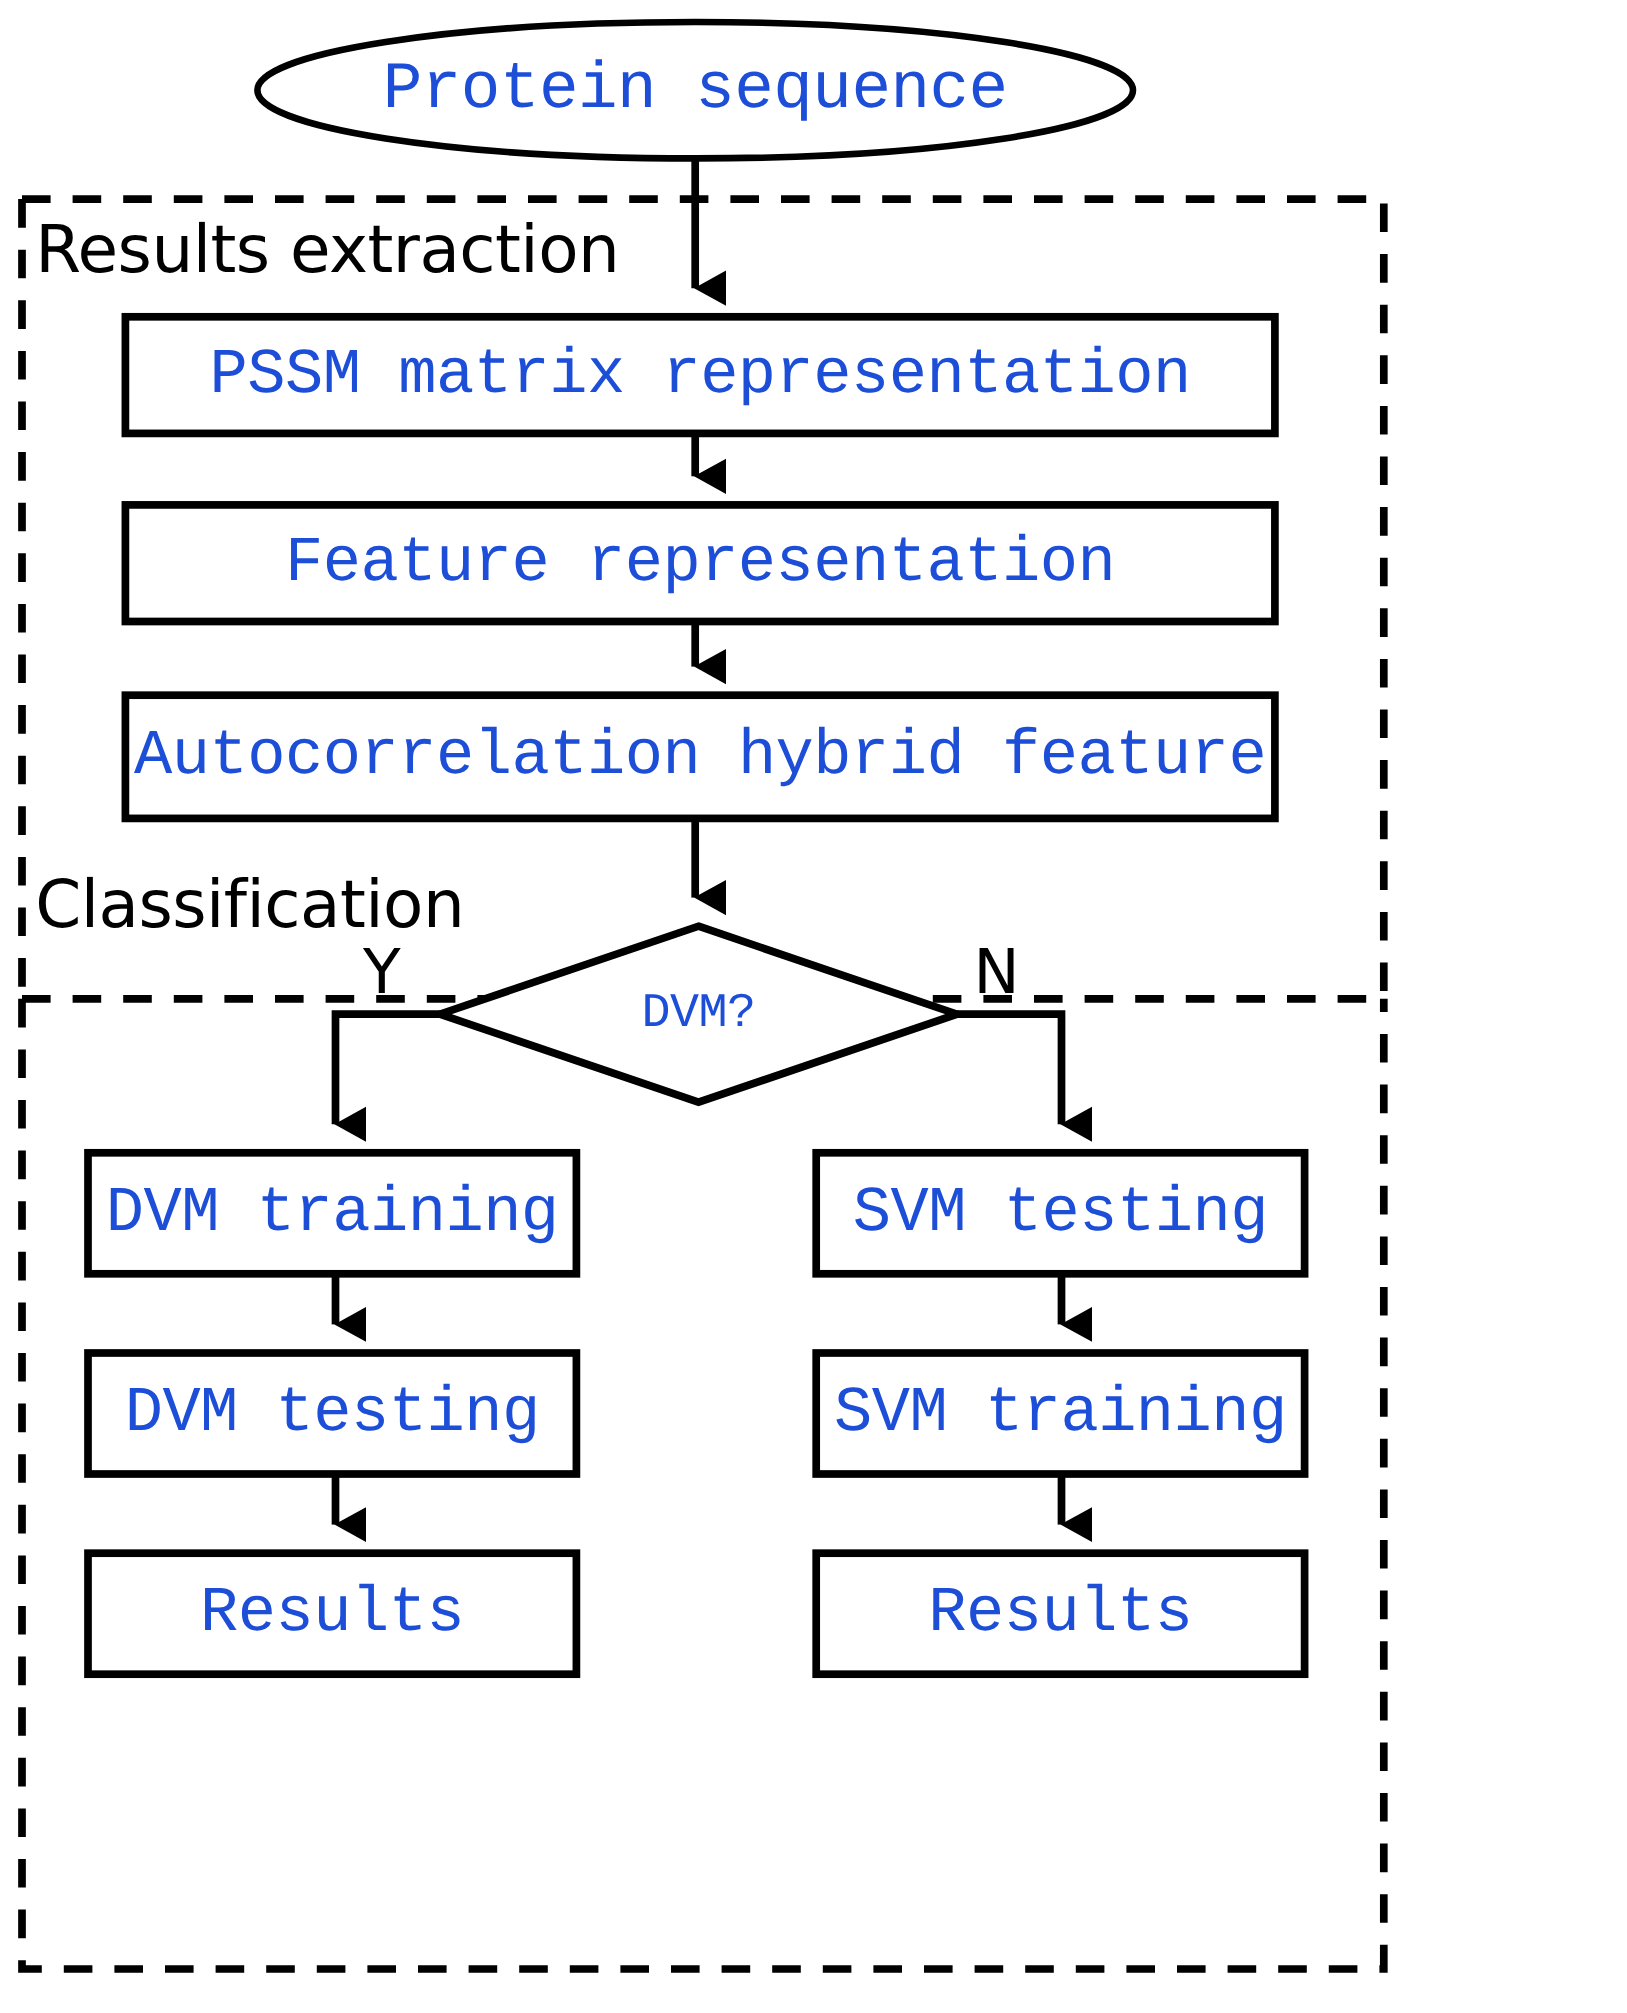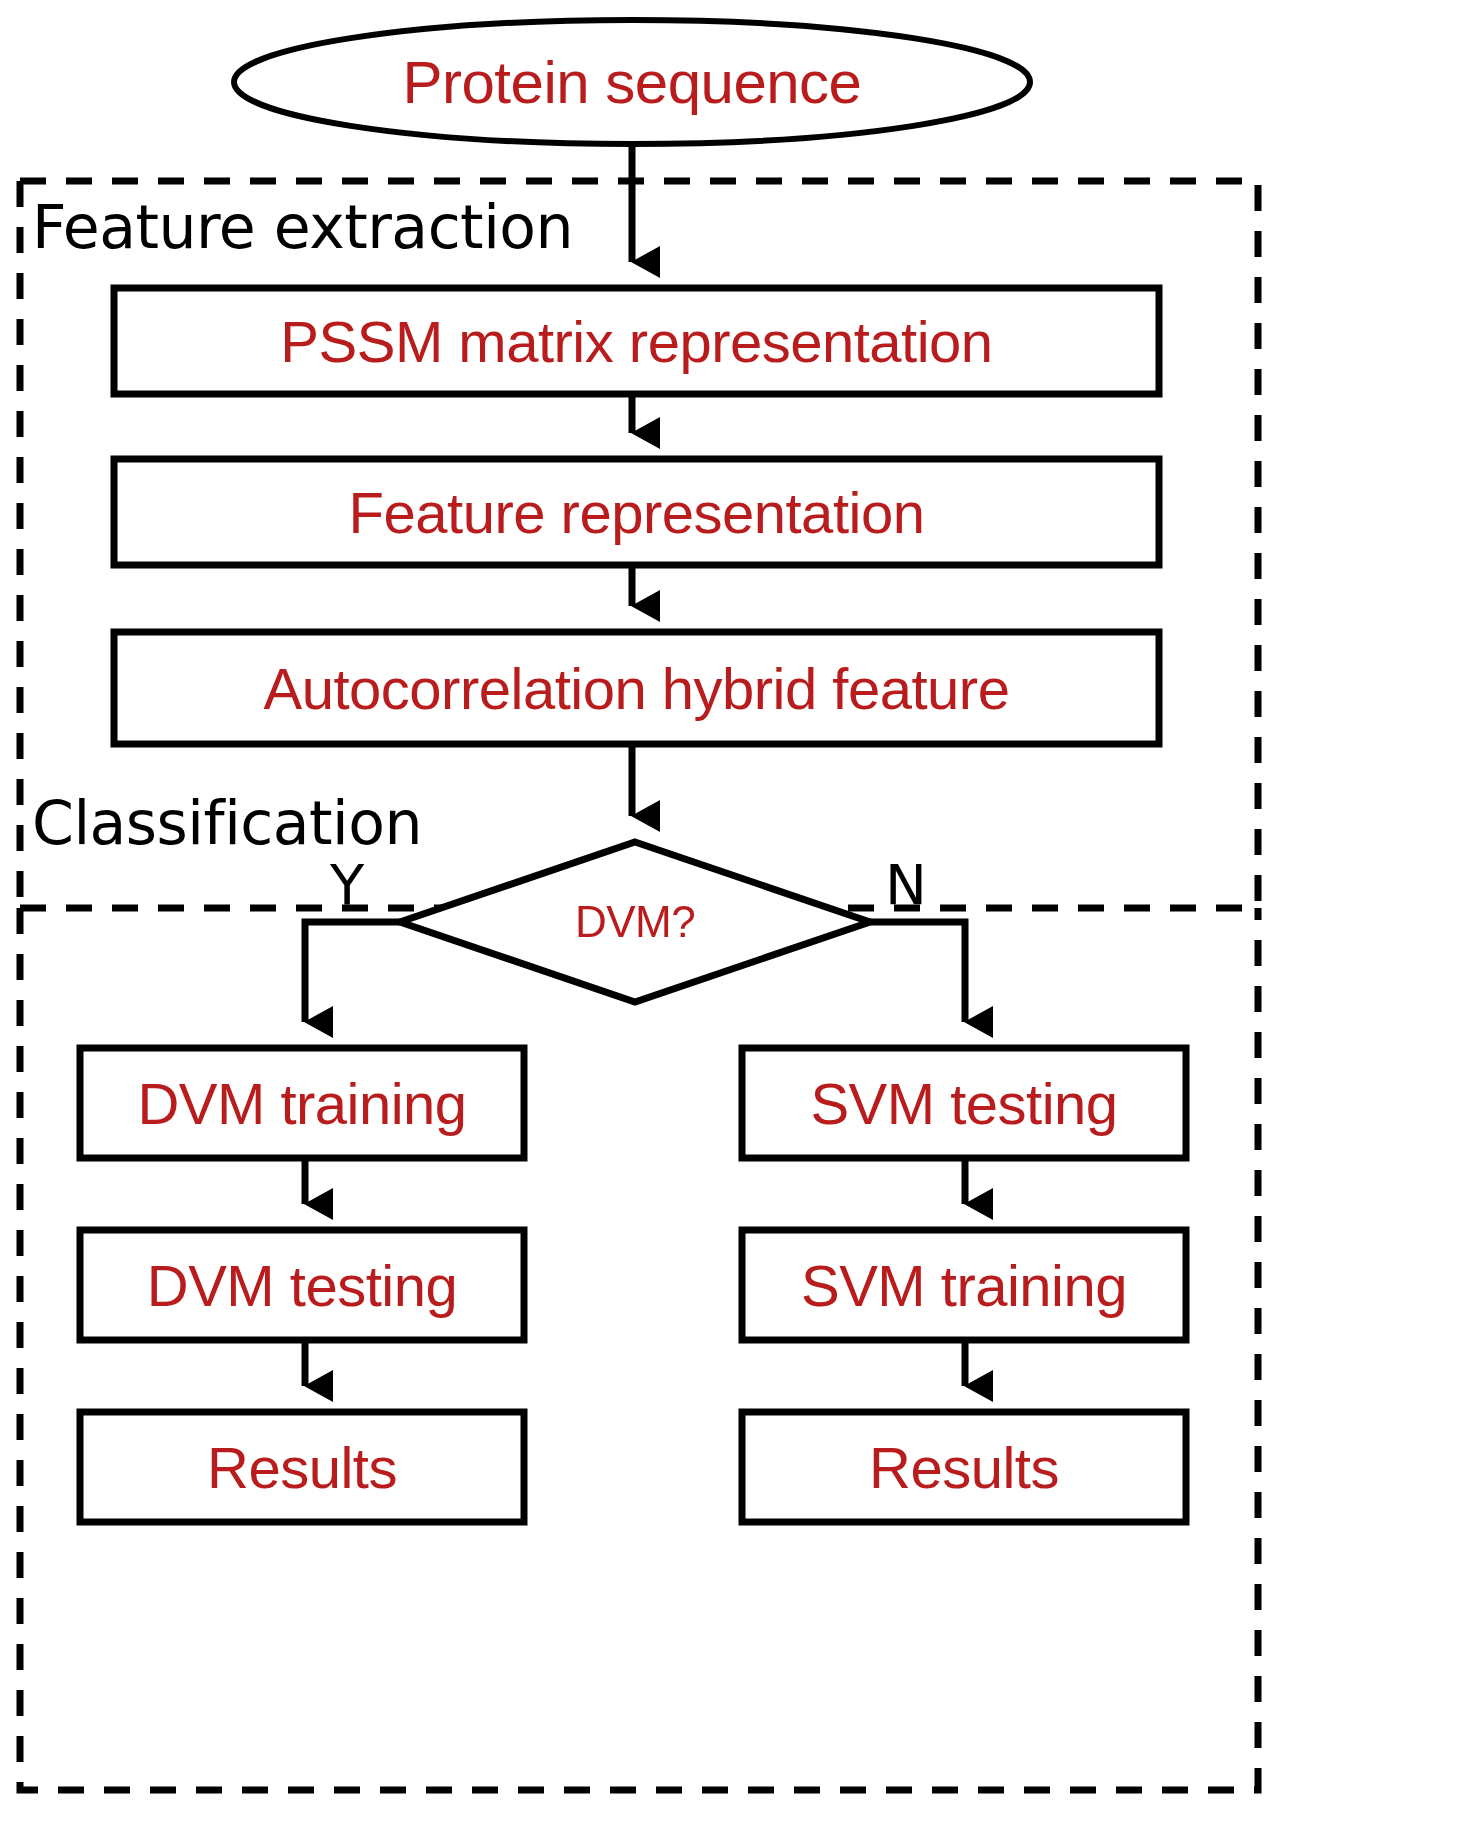--- a/index.html
+++ b/index.html
@@ -8,22 +8,22 @@
 
   #canvas{position:absolute;left:0;top:0;width:1479px;height:1830px;}
 
   svg.layer{position:absolute;left:0;top:0;width:1479px;height:1830px;
             overflow:visible;pointer-events:none;}
 
   .node-text{
     position:absolute;
     display:flex;align-items:center;justify-content:center;
     text-align:right;
-    font-family:Liberation Sans, sans-serif;
-    color:#b91c1c;
+    font-family:Liberation Mono, monospace;
+    color:#1d4ed8;
     white-space:nowrap;
     letter-spacing:-0.5px;
   }
 
   .proc-label{font-size:58px;}
   .term-label{font-size:60px;}
   .dec-label{font-size:44px;}
   .small-box-label{font-size:58px;}
 
   .section-title{
@@ -94,21 +94,21 @@
 
     <line x1="305" y1="1158" x2="305" y2="1204" stroke="#000" stroke-width="7" marker-end="url(#arrowbig)"></line>
     <line x1="305" y1="1340" x2="305" y2="1386" stroke="#000" stroke-width="7" marker-end="url(#arrowbig)"></line>
 
     <line x1="965" y1="1158" x2="965" y2="1204" stroke="#000" stroke-width="7" marker-end="url(#arrowbig)"></line>
     <line x1="965" y1="1340" x2="965" y2="1386" stroke="#000" stroke-width="7" marker-end="url(#arrowbig)"></line>
   </svg>
 
   <div class="node-text term-label" style="left:234px;top:20px;width:796px;height:124px;">Protein sequence</div>
 
-  <div class="section-title" style="left:32px;top:192px;">Feature extraction</div>
+  <div class="section-title" style="left:32px;top:192px;">Results extraction</div>
 
   <div class="section-title" style="left:32px;top:788px;">Classification</div>
 
   <div class="node-text proc-label" style="left:114px;top:288px;width:1045px;height:106px;">PSSM matrix representation</div>
 
   <div class="node-text proc-label" style="left:114px;top:459px;width:1045px;height:106px;">Feature representation</div>
 
   <div class="node-text proc-label" style="left:114px;top:632px;width:1045px;height:112px;">Autocorrelation hybrid feature</div>
 
   <div class="node-text dec-label" style="left:480px;top:868px;width:310px;height:108px;">DVM?</div>

